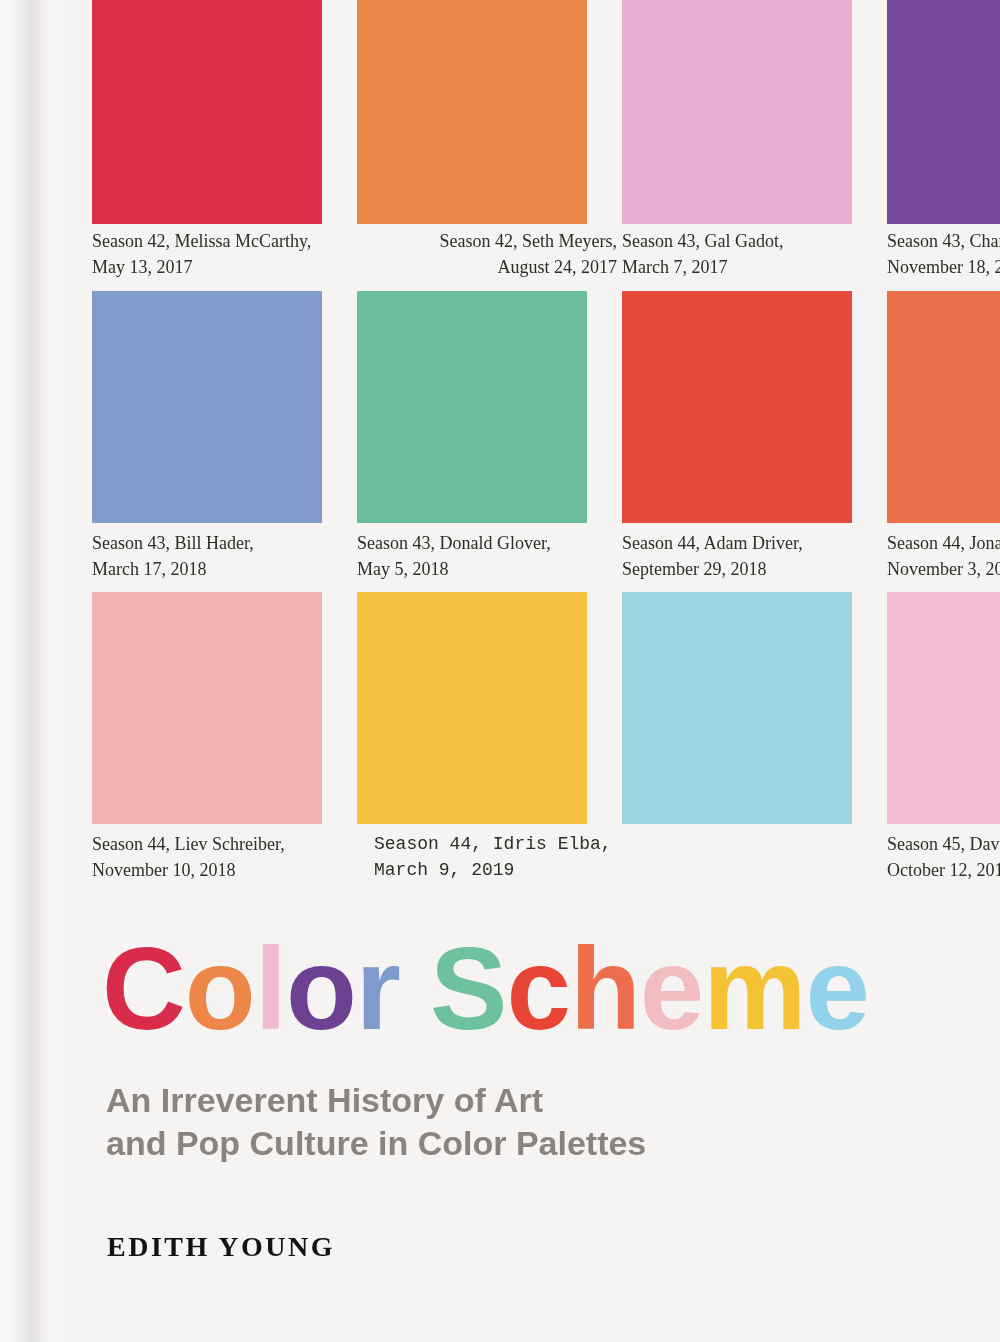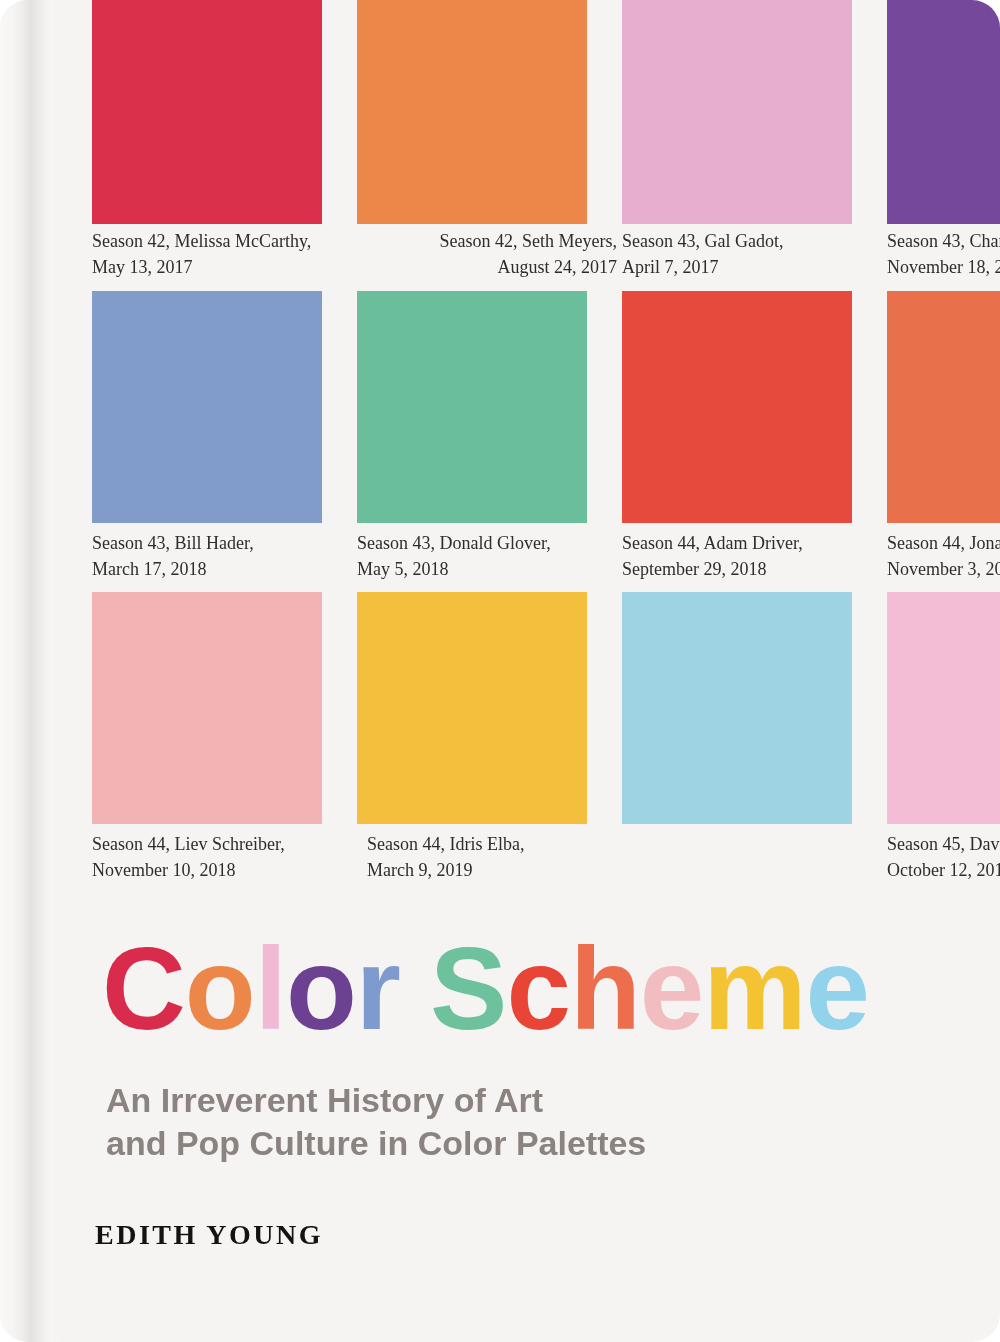--- a/index.html
+++ b/index.html
@@ -3,21 +3,20 @@
 <meta charset="utf-8">
 <style>
   html,body{margin:0;padding:0;}
   body{
     width:1000px;height:1342px;overflow:hidden;
     font-family:"Liberation Sans",sans-serif;
   }
   .cover{
     position:relative;width:1000px;height:1342px;overflow:hidden;
     background:#f5f4f2;
-    border-radius:28px;
   }
   
   .spine{
     position:absolute;left:0;top:0;bottom:0;width:62px;
     background:linear-gradient(to right,
       #f9f8f7 0%, #f6f5f4 20%, #eeecea 38%, #e4e1e0 50%,
       #efedec 66%, #f7f6f5 82%, #f5f4f2 100%);
     pointer-events:none;
   }
   .grid{position:absolute;left:92px;top:0;width:1030px;height:900px;}
@@ -33,51 +32,51 @@
     font-size:116px;line-height:1;font-weight:bold;
     letter-spacing:-1px;white-space:nowrap;
   }
   .title .sp{display:inline-block;width:0.26em;}
   .subtitle{
     position:absolute;left:91px;top:1064px;margin:15px;
     font-size:34px;line-height:43px;font-weight:bold;
     color:#8b8380;letter-spacing:0;
   }
   .author{
-    position:absolute;left:91px;top:1214px;margin:4px;
+    position:absolute;left:91px;top:1214px;margin:16px;
     font-family:"Liberation Serif","DejaVu Serif",serif;
     font-size:28px;line-height:1.2;font-weight:bold;
     letter-spacing:2.5px;color:#151311;
   }
 </style>
 </head>
 <body>
 
 <div class="cover">
   <div class="grid" id="palette-grid">
       <div class="swatch" style="left: 0px; top: -8px; background: rgb(218, 48, 76);"></div>
       <div class="caption" style="left: 0px; top: 228px;"><span>Season 42, Melissa McCarthy,</span><br><span>May 13, 2017</span></div>
       <div class="swatch" style="left: 265px; top: -8px; background: rgb(236, 135, 73);"></div>
       <div class="caption" style="left: 265px; top: 228px; text-align: right;"><span>Season 42, Seth Meyers,</span><br><span>August 24, 2017</span></div>
       <div class="swatch" style="left: 530px; top: -8px; background: rgb(231, 174, 208);"></div>
-      <div class="caption" style="left: 530px; top: 228px;"><span>Season 43, Gal Gadot,</span><br><span>April 7, 2017</span></div>
+      <div class="caption" style="left: 530px; top: 228px;"><span>Season 43, Gal Gadot,</span><br><span>March 7, 2017</span></div>
       <div class="swatch" style="left: 795px; top: -8px; background: rgb(117, 72, 155);"></div>
       <div class="caption" style="left: 795px; top: 228px;"><span>Season 43, Chance</span><br><span>November 18, 2017</span></div>
       <div class="swatch" style="left: 0px; top: 291px; background: rgb(129, 156, 203);"></div>
       <div class="caption" style="left: 0px; top: 530px;"><span>Season 43, Bill Hader,</span><br><span>March 17, 2018</span></div>
       <div class="swatch" style="left: 265px; top: 291px; background: rgb(107, 190, 155);"></div>
       <div class="caption" style="left: 265px; top: 530px;"><span>Season 43, Donald Glover,</span><br><span>May 5, 2018</span></div>
       <div class="swatch" style="left: 530px; top: 291px; background: rgb(230, 74, 61);"></div>
       <div class="caption" style="left: 530px; top: 530px;"><span>Season 44, Adam Driver,</span><br><span>September 29, 2018</span></div>
       <div class="swatch" style="left: 795px; top: 291px; background: rgb(232, 113, 76);"></div>
       <div class="caption" style="left: 795px; top: 530px;"><span>Season 44, Jonah H</span><br><span>November 3, 2018</span></div>
       <div class="swatch" style="left: 0px; top: 592px; background: rgb(242, 179, 181);"></div>
       <div class="caption" style="left: 0px; top: 831px;"><span>Season 44, Liev Schreiber,</span><br><span>November 10, 2018</span></div>
       <div class="swatch" style="left: 265px; top: 592px; background: rgb(243, 191, 61);"></div>
-      <div class="caption" style="left: 275px; top: 831px;"><span>Season 44, Idris Elba,</span><br><span>March 9, 2019</span></div>
+      <div class="caption" style="left: 282px; top: 831px; font-family: Liberation Mono, monospace;"><span>Season 44, Idris Elba,</span><br><span>March 9, 2019</span></div>
       <div class="swatch" style="left: 530px; top: 592px; background: rgb(158, 211, 228);"></div>
       <div class="swatch" style="left: 795px; top: 592px; background: rgb(244, 189, 214);"></div>
       <div class="caption" style="left: 795px; top: 831px;"><span>Season 45, David H</span><br><span>October 12, 2019</span></div>
     </div>
 
   <h1 class="title" id="book-title"><span style="color: rgb(217, 43, 75);">C</span><span style="color: rgb(236, 135, 73);">o</span><span style="color: rgb(240, 186, 211);">l</span><span style="color: rgb(108, 65, 145);">o</span><span style="color: rgb(127, 155, 206);">r</span><span class="sp"></span><span style="color: rgb(109, 193, 156);">S</span><span style="color: rgb(232, 69, 55);">c</span><span style="color: rgb(237, 110, 76);">h</span><span style="color: rgb(242, 189, 193);">e</span><span style="color: rgb(244, 195, 52);">m</span><span style="color: rgb(147, 210, 235);">e</span></h1>
 
   <p class="subtitle">
     <span>An Irreverent History of Art</span><br>
     <span>and Pop Culture in Color Palettes</span>

